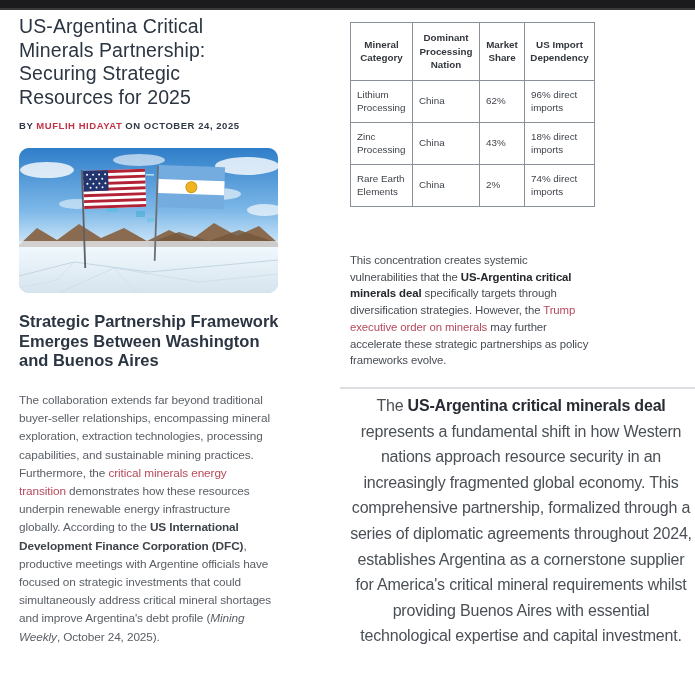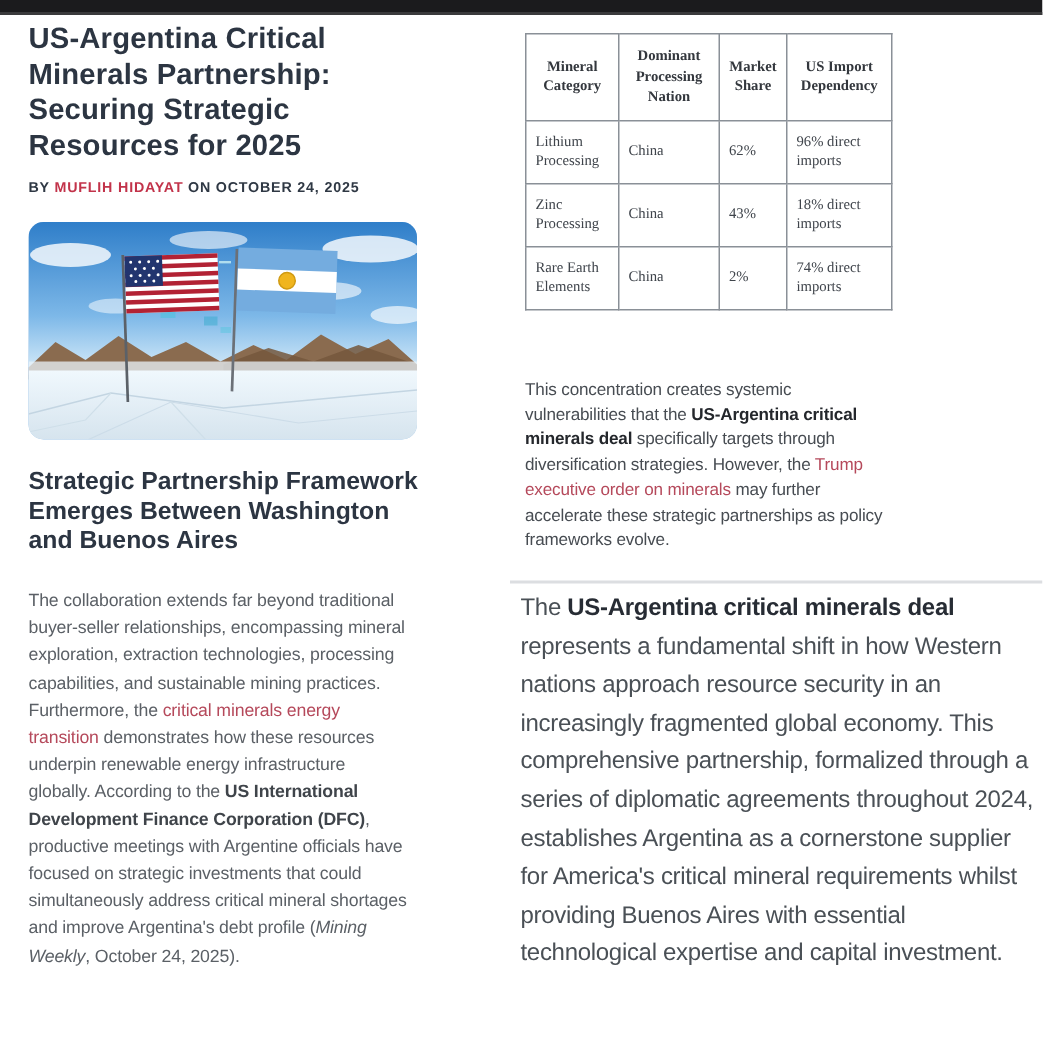--- a/index.html
+++ b/index.html
@@ -11,21 +11,21 @@
   a { text-decoration:none; }
 
   .top-bar {
     position:absolute; left:0; top:0; width:695px; height:10px;
     background:#1b1b1d; border-bottom:2px solid #3a3a3c;
   }
 
   
   .article-title {
     position:absolute; left:19px; top:15px; width:246px;
-    font-size:19.5px; font-weight:700; line-height:23.5px;
+    font-size:19.5px; font-weight:400; line-height:23.5px;
     color:#2c3542; letter-spacing:0.1px;
   }
   .byline {
     position:absolute; left:19px; top:120px; width:300px;
     font-size:9.5px; font-weight:700; letter-spacing:0.55px;
     color:#2f3844; white-space:nowrap;
   }
   .byline .author { color:#c2334a; margin:0 3px; }
 
   .hero-image {
@@ -43,21 +43,21 @@
     position:absolute; left:19px; top:391px; width:254px;
     font-size:11.8px; line-height:18.2px; letter-spacing:-0.1px;
     color:#5b6066;
   }
   .left-paragraph .seg-b { color:#3f444a;text-align:right; }
 
   
   .minerals-table {
     position:absolute; left:350px; top:22px;
     border-collapse:collapse; table-layout:fixed;
-    font-size:9.8px; line-height:13.5px; color:#3f444b;font-family:Liberation Serif, serif;
+    font-size:9.8px; line-height:13.5px; color:#3f444b;
   }
   .minerals-table th, .minerals-table td {
     border:1px solid #8a9097; vertical-align:middle;
   }
   .minerals-table th {
     font-weight:700; text-align:center; padding:8px 3px; color:#33373d;
   }
   .minerals-table td { text-align:left; padding:7px 5px 7px 6px; }
   .minerals-table col.c1 { width:62px; }
   .minerals-table col.c2 { width:67px; }
@@ -73,20 +73,21 @@
 
   .divider {
     position:absolute; left:340px; top:387px; width:355px; height:2px;
     background:#dcdee1;
   }
 
   .main-paragraph {
     position:absolute; left:347px; top:393px; width:348px;
     font-size:16px; line-height:25.6px; letter-spacing:-0.2px;
     color:#4a5056;
+    text-align:center;
   }
   .main-paragraph .seg-b { color:#272c34; }
 
   
   .seg-b { font-weight:700; }
   .seg-i { font-style:italic; }
   .seg-l { color:#b5495b; cursor:pointer; }
 </style>
 </head>
 <body>

